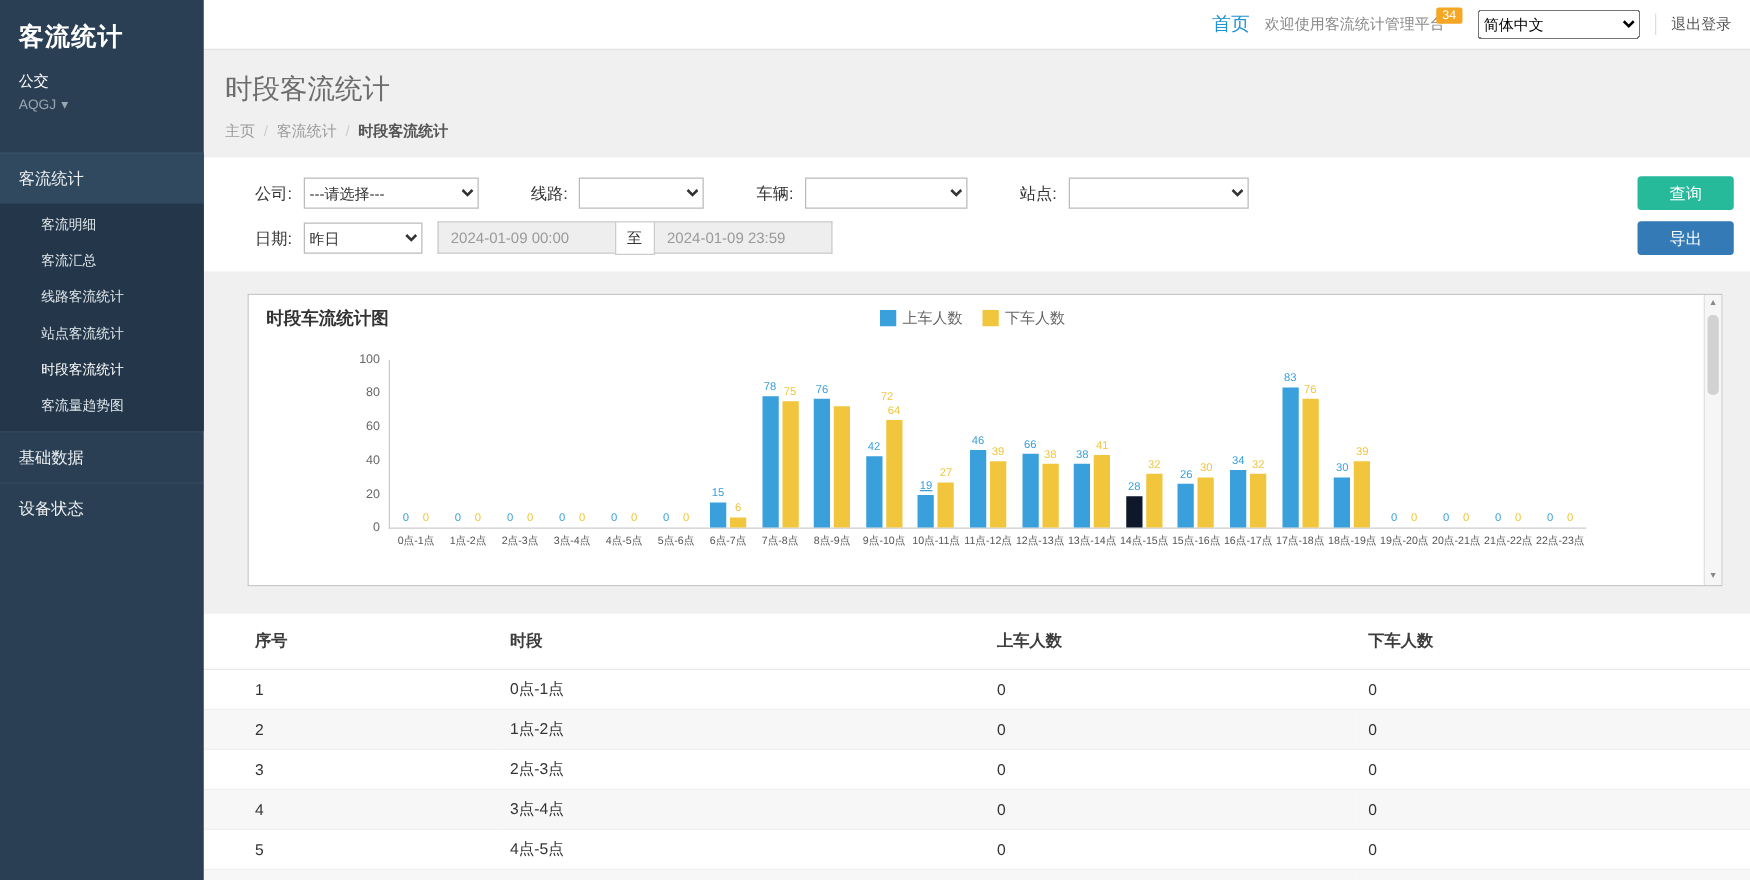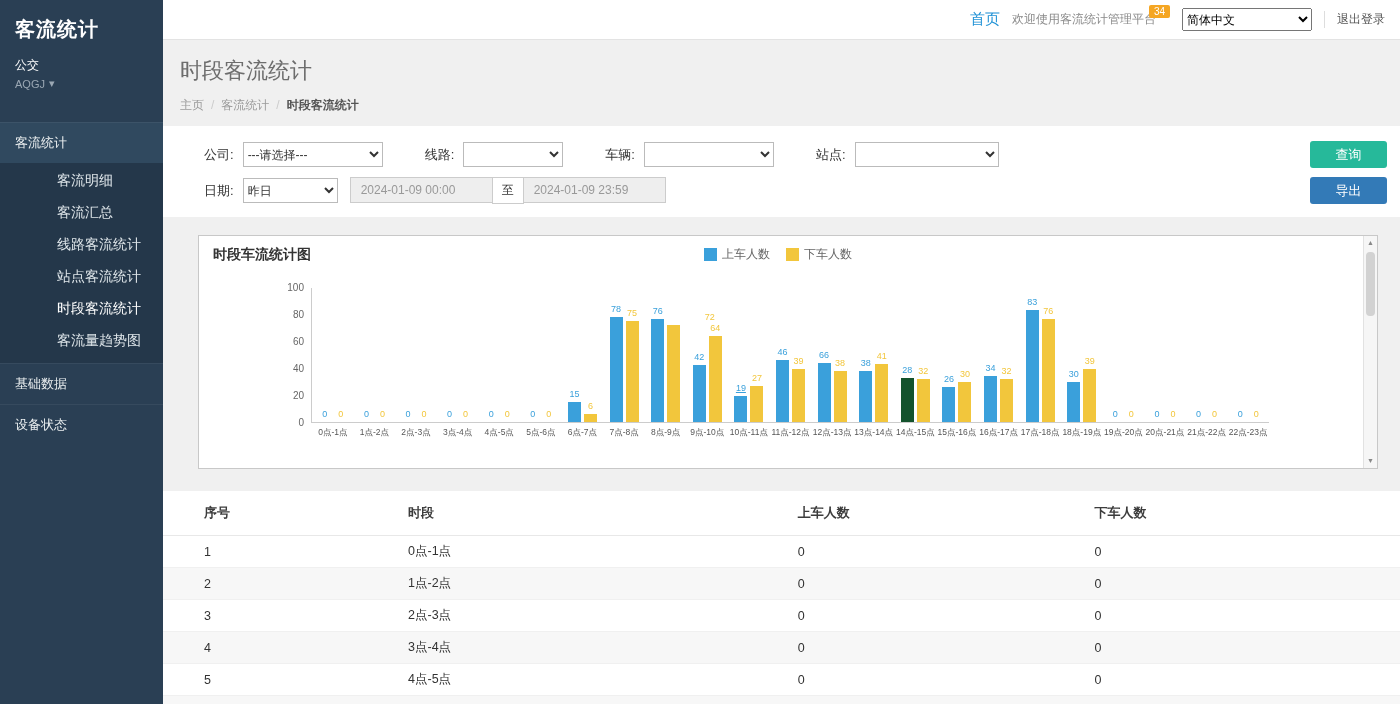--- a/index.html
+++ b/index.html
@@ -8,21 +8,21 @@
 
   
   .sidebar { position: absolute; left: 0; top: 0; bottom: 0; width: 163px; background: #2a3f54; color: #fff; }
   .app-title { font-size: 20px; font-weight: bold; letter-spacing: 1px; padding: 16px 15px 2px; }
   .org { font-size: 12px; padding: 12px 15px 0; }
   .org-code { font-size: 11px; color: #9aa7b3; padding: 3px 15px 10px; cursor: pointer; display: flex; align-items: center; gap: 4px; }
   .menu { margin-top: 22px; }
   .menu-section-header { padding: 11px 15px; font-size: 13px; color: #ecf0f1; cursor: pointer; border-top: 1px solid rgba(255,255,255,0.06); }
   .menu-section-header.active { background: #30495f; }
   .submenu { background: #24374a; padding: 2px 0 6px; }
-  .submenu-item { padding: 7px 10px 7px 33px; font-size: 14px; color: #dfe6ea; cursor: pointer; white-space: nowrap; margin-left: 24px; }
+  .submenu-item { padding: 7px 10px 7px 33px; font-size: 11px; color: #dfe6ea; cursor: pointer; white-space: nowrap; }
   .submenu-item.current { color: #ffffff; }
 
   
   .content { margin-left: 163px; height: 100%; }
 
   .topbar { height: 40px; background: #fff; border-bottom: 1px solid #e3e3e3; display: flex; align-items: center; justify-content: flex-end; padding: 0 15px; gap: 12px; }
   .home-link { color: #2092d6; font-size: 15px; cursor: pointer; }
   .welcome { color: #8a8a8a; font-size: 12px; }
   .badge { background: #f5a623; color: #fff; font-size: 10px; padding: 1px 5px; border-radius: 2px; display: inline-block; transform: translateY(-8px); margin-left: -7px; }
   .lang-select { height: 23px; font-size: 12px; width: 130px; }
@@ -297,21 +297,21 @@
         <div class="bar-group">
           <div class="bar" style="height: 51.3px; background: rgb(58, 160, 219);">
             <span class="bar-value" style="color: rgb(58, 160, 219);">38</span>
           </div>
           <div class="bar" style="height: 58px; background: rgb(242, 198, 60);">
             <span class="bar-value" style="color: rgb(242, 198, 60);">41</span>
           </div>
           <span class="cat-label">13点-14点</span>
         </div>
         <div class="bar-group">
-          <div class="bar" style="height: 44px; background: #14532d;">
+          <div class="bar" style="height: 25px; background: #0f172a;">
             <span class="bar-value" style="color: rgb(58, 160, 219);">28</span>
           </div>
           <div class="bar" style="height: 43.2px; background: rgb(242, 198, 60);">
             <span class="bar-value" style="color: rgb(242, 198, 60);">32</span>
           </div>
           <span class="cat-label">14点-15点</span>
         </div>
         <div class="bar-group">
           <div class="bar" style="height: 35.1px; background: rgb(58, 160, 219);">
             <span class="bar-value" style="color: rgb(58, 160, 219);">26</span>

